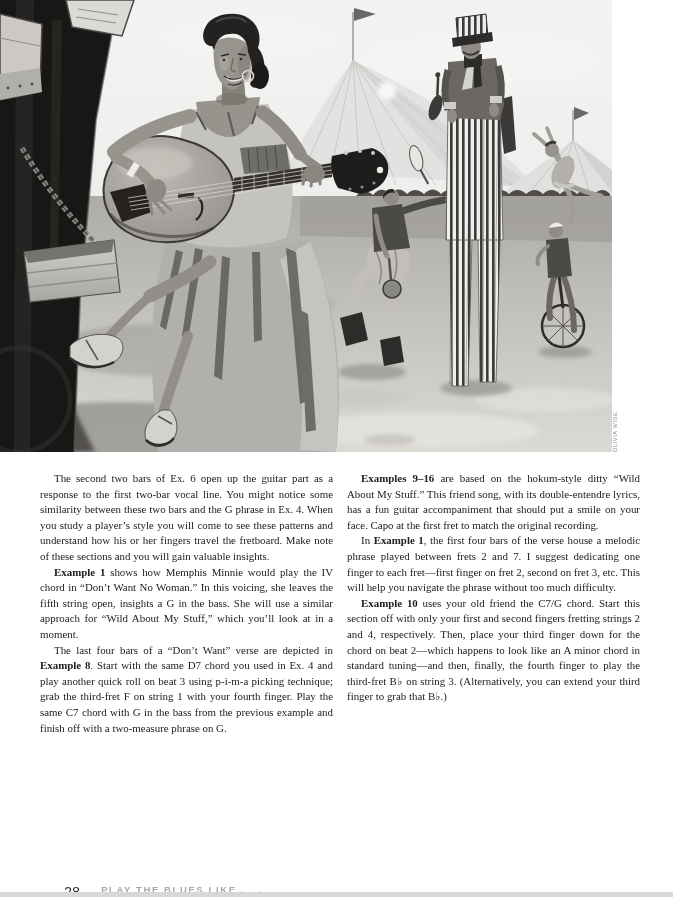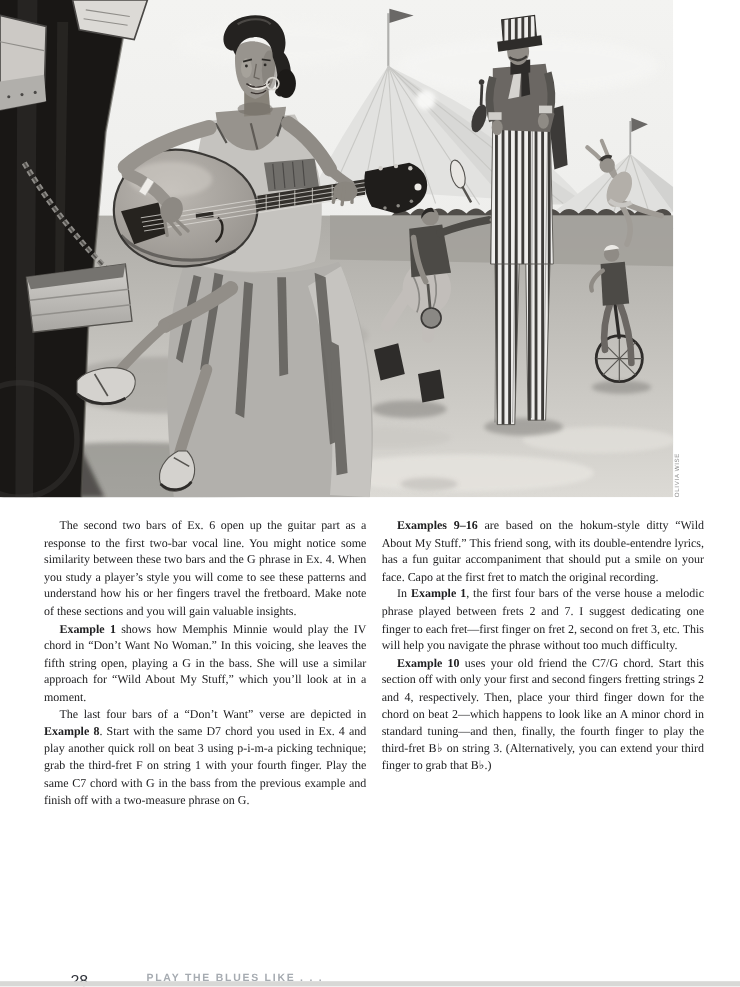--- a/index.html
+++ b/index.html
@@ -11,21 +11,21 @@
           font-family:"Liberation Sans", sans-serif;color:#8c8c8c;letter-spacing:1px;
           white-space:nowrap;}
   .article{position:absolute;left:40px;top:471px;width:600px;display:flex;gap:14px;}
   .col{width:293px;}
   .col p{margin:0;text-indent:14px;text-align:justify;font-size:10.9px;line-height:15.6px;
          color:#202022;}
   .col p b{font-weight:bold;}
   .footer{position:absolute;left:64px;top:884px;display:flex;align-items:flex-start;gap:21px;
           font-family:"Liberation Sans", sans-serif;}
   .pagenum{font-size:14.5px;color:#2e3138;}
-  .booktitle{font-size:9.5px;font-weight:bold;letter-spacing:1.6px;color:#a6abb1;margin-left:32px;}
+  .booktitle{font-size:9.5px;font-weight:bold;letter-spacing:1.6px;color:#a6abb1;}
   .bottom-strip{position:absolute;left:0;bottom:0;width:673px;height:5px;background:#d8d8d6;}
 </style>
 </head>
 <body>
 
 <div class="page">
 
   <svg class="illustration" viewBox="0 0 612 452" xmlns="http://www.w3.org/2000/svg">
     <defs>
       <linearGradient id="sky" x1="0" y1="0" x2="0" y2="1">
@@ -317,21 +317,21 @@
         <line x1="320" y1="168" x2="320" y2="184"></line>
       </g>
     </g>
   </svg>
 
   <div class="credit">OLIVIA WISE</div>
 
   <div class="article">
     <div class="col">
         <p><span>The second two bars of Ex. 6 open up the guitar part as a response to the first two-bar vocal line. You might notice some similarity between these two bars and the G phrase in Ex. 4. When you study a player’s style you will come to see these patterns and understand how his or her fingers travel the fretboard. Make note of these sections and you will gain valuable insights.</span></p>
-        <p><b>Example 1</b><span> shows how Memphis Minnie would play the IV chord in “Don’t Want No Woman.” In this voicing, she leaves the fifth string open, playing a G in the bass. She will use a similar approach for “Wild About My Stuff,” which you’ll look at in a moment.</span></p>
+        <p><b>Example 1</b><span> shows how Memphis Minnie would play the IV chord in “Don’t Want No Woman.” In this voicing, she leaves the fifth string open, insights a G in the bass. She will use a similar approach for “Wild About My Stuff,” which you’ll look at in a moment.</span></p>
         <p><span>The last four bars of a “Don’t Want” verse are depicted in </span><b>Example 8</b><span>. Start with the same D7 chord you used in Ex. 4 and play another quick roll on beat 3 using p-i-m-a picking technique; grab the third-fret F on string 1 with your fourth finger. Play the same C7 chord with G in the bass from the previous example and finish off with a two-measure phrase on G.</span></p>
       </div>
     <div class="col">
         <p><b>Examples 9–16</b><span> are based on the hokum-style ditty “Wild About My Stuff.” This friend song, with its double-entendre lyrics, has a fun guitar accompaniment that should put a smile on your face. Capo at the first fret to match the original recording.</span></p>
         <p><span>In </span><b>Example 1</b><span>, the first four bars of the verse house a melodic phrase played between frets 2 and 7. I suggest dedicating one finger to each fret—first finger on fret 2, second on fret 3, etc. This will help you navigate the phrase without too much difficulty.</span></p>
         <p><b>Example 10</b><span> uses your old friend the C7/G chord. Start this section off with only your first and second fingers fretting strings 2 and 4, respectively. Then, place your third finger down for the chord on beat 2—which happens to look like an A minor chord in standard tuning—and then, finally, the fourth finger to play the third-fret B♭ on string 3. (Alternatively, you can extend your third finger to grab that B♭.)</span></p>
       </div>
   </div>
 
   <div class="footer">

